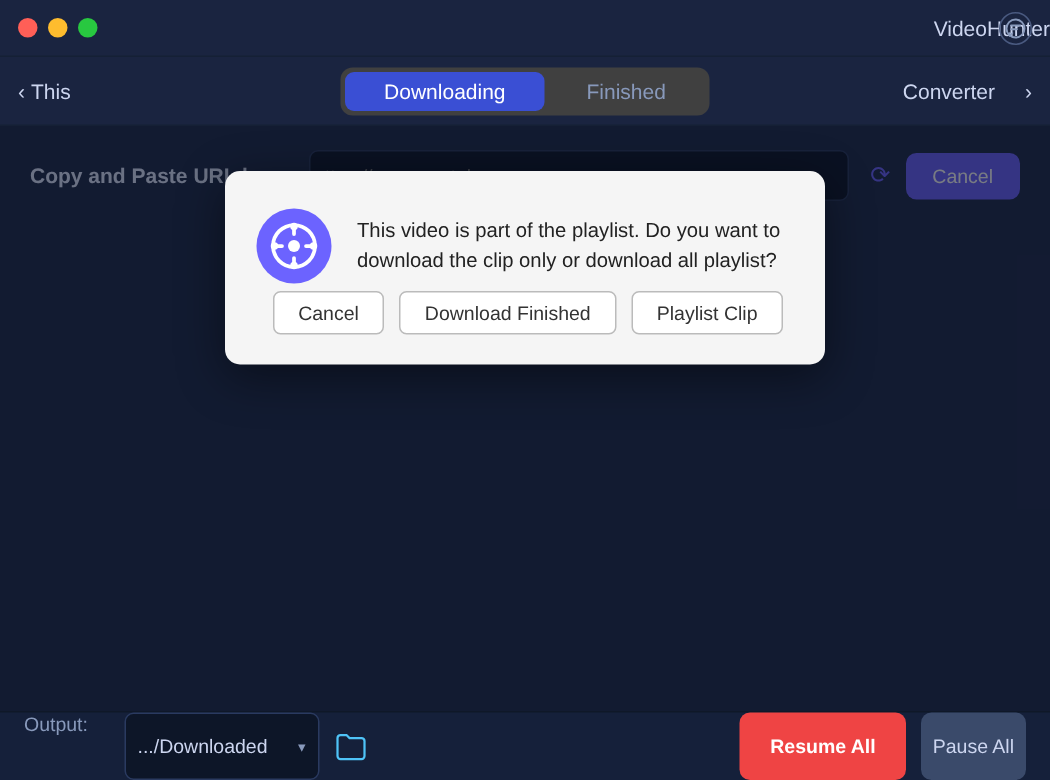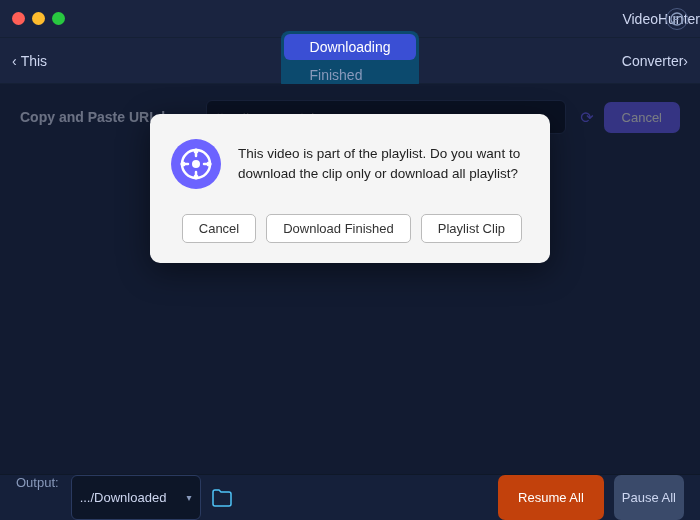--- a/index.html
+++ b/index.html
@@ -75,45 +75,44 @@
       left: 12px;
       display: flex;
       align-items: center;
       gap: 4px;
       color: #cdd6f0;
       font-size: 14px;
       cursor: pointer;
     }
     .nav-tabs {
       display: flex;
-      background: #0c4a6e;
+      background: #404040;
       border-radius: 8px;
       padding: 3px;
       gap: 2px;
-      flex-direction: column;
     }
     .nav-tab {
       padding: 5px 26px;
       border-radius: 6px;
       font-size: 14px;
       cursor: pointer;
       color: #8899bb;
       transition: all 0.15s;
     }
     .nav-tab.active {
       background: #3a4fd4;
       color: #fff;
       font-weight: 500;
     }
     .nav-right {
       position: absolute;
       right: 12px;
       display: flex;
       align-items: center;
-      gap: 0;
+      gap: 20px;
       color: #cdd6f0;
       font-size: 14px;
       cursor: pointer;
     }
 
     
     .main-area {
       height: 390px;
       background: #1e2a4a;
       padding: 16px 20px;
@@ -173,21 +172,21 @@
       z-index: 10;
     }
     .dialog-box {
       background: #f5f5f5;
       border-radius: 10px;
       width: 400px;
       padding: 24px 28px 20px 20px;
       box-shadow: 0 8px 32px rgba(0,0,0,0.45);
       display: flex;
       flex-direction: column;
-      gap: 24px;
+      gap: 4px;
     }
     .dialog-content {
       display: flex;
       align-items: center;
       gap: 16px;
     }
     .dialog-icon {
       width: 52px;
       height: 52px;
       flex-shrink: 0;
@@ -233,20 +232,21 @@
     .output-dropdown {
       display: flex;
       align-items: center;
       background: #0d1628;
       border: 1px solid #2a3a60;
       border-radius: 6px;
       padding: 4px 8px;
       gap: 6px;
       min-width: 130px;
       cursor: pointer;
+      margin-left: 12px;
     }
     .output-dropdown-text {
       font-size: 13px;
       color: #cdd6f0;
       flex: 1;
     }
     .dropdown-arrow {
       color: #8899bb;
       font-size: 10px;
     }
@@ -258,27 +258,27 @@
       font-size: 18px;
       display: flex;
       align-items: center;
     }
     .bottom-right-btns {
       margin-left: auto;
       display: flex;
       gap: 10px;
     }
     .resume-btn {
-      background: #c2410c;
+      background: #ef4444;
       color: #fff;
       border: none;
       border-radius: 7px;
       padding: 8px 20px;
       font-size: 13px;
-      font-weight: 400;
+      font-weight: 700;
       cursor: pointer;
     }
     .pause-btn {
       background: #3a4a6a;
       color: #cdd6f0;
       border: none;
       border-radius: 7px;
       padding: 8px 8px;
       font-size: 13px;
       font-weight: 500;

